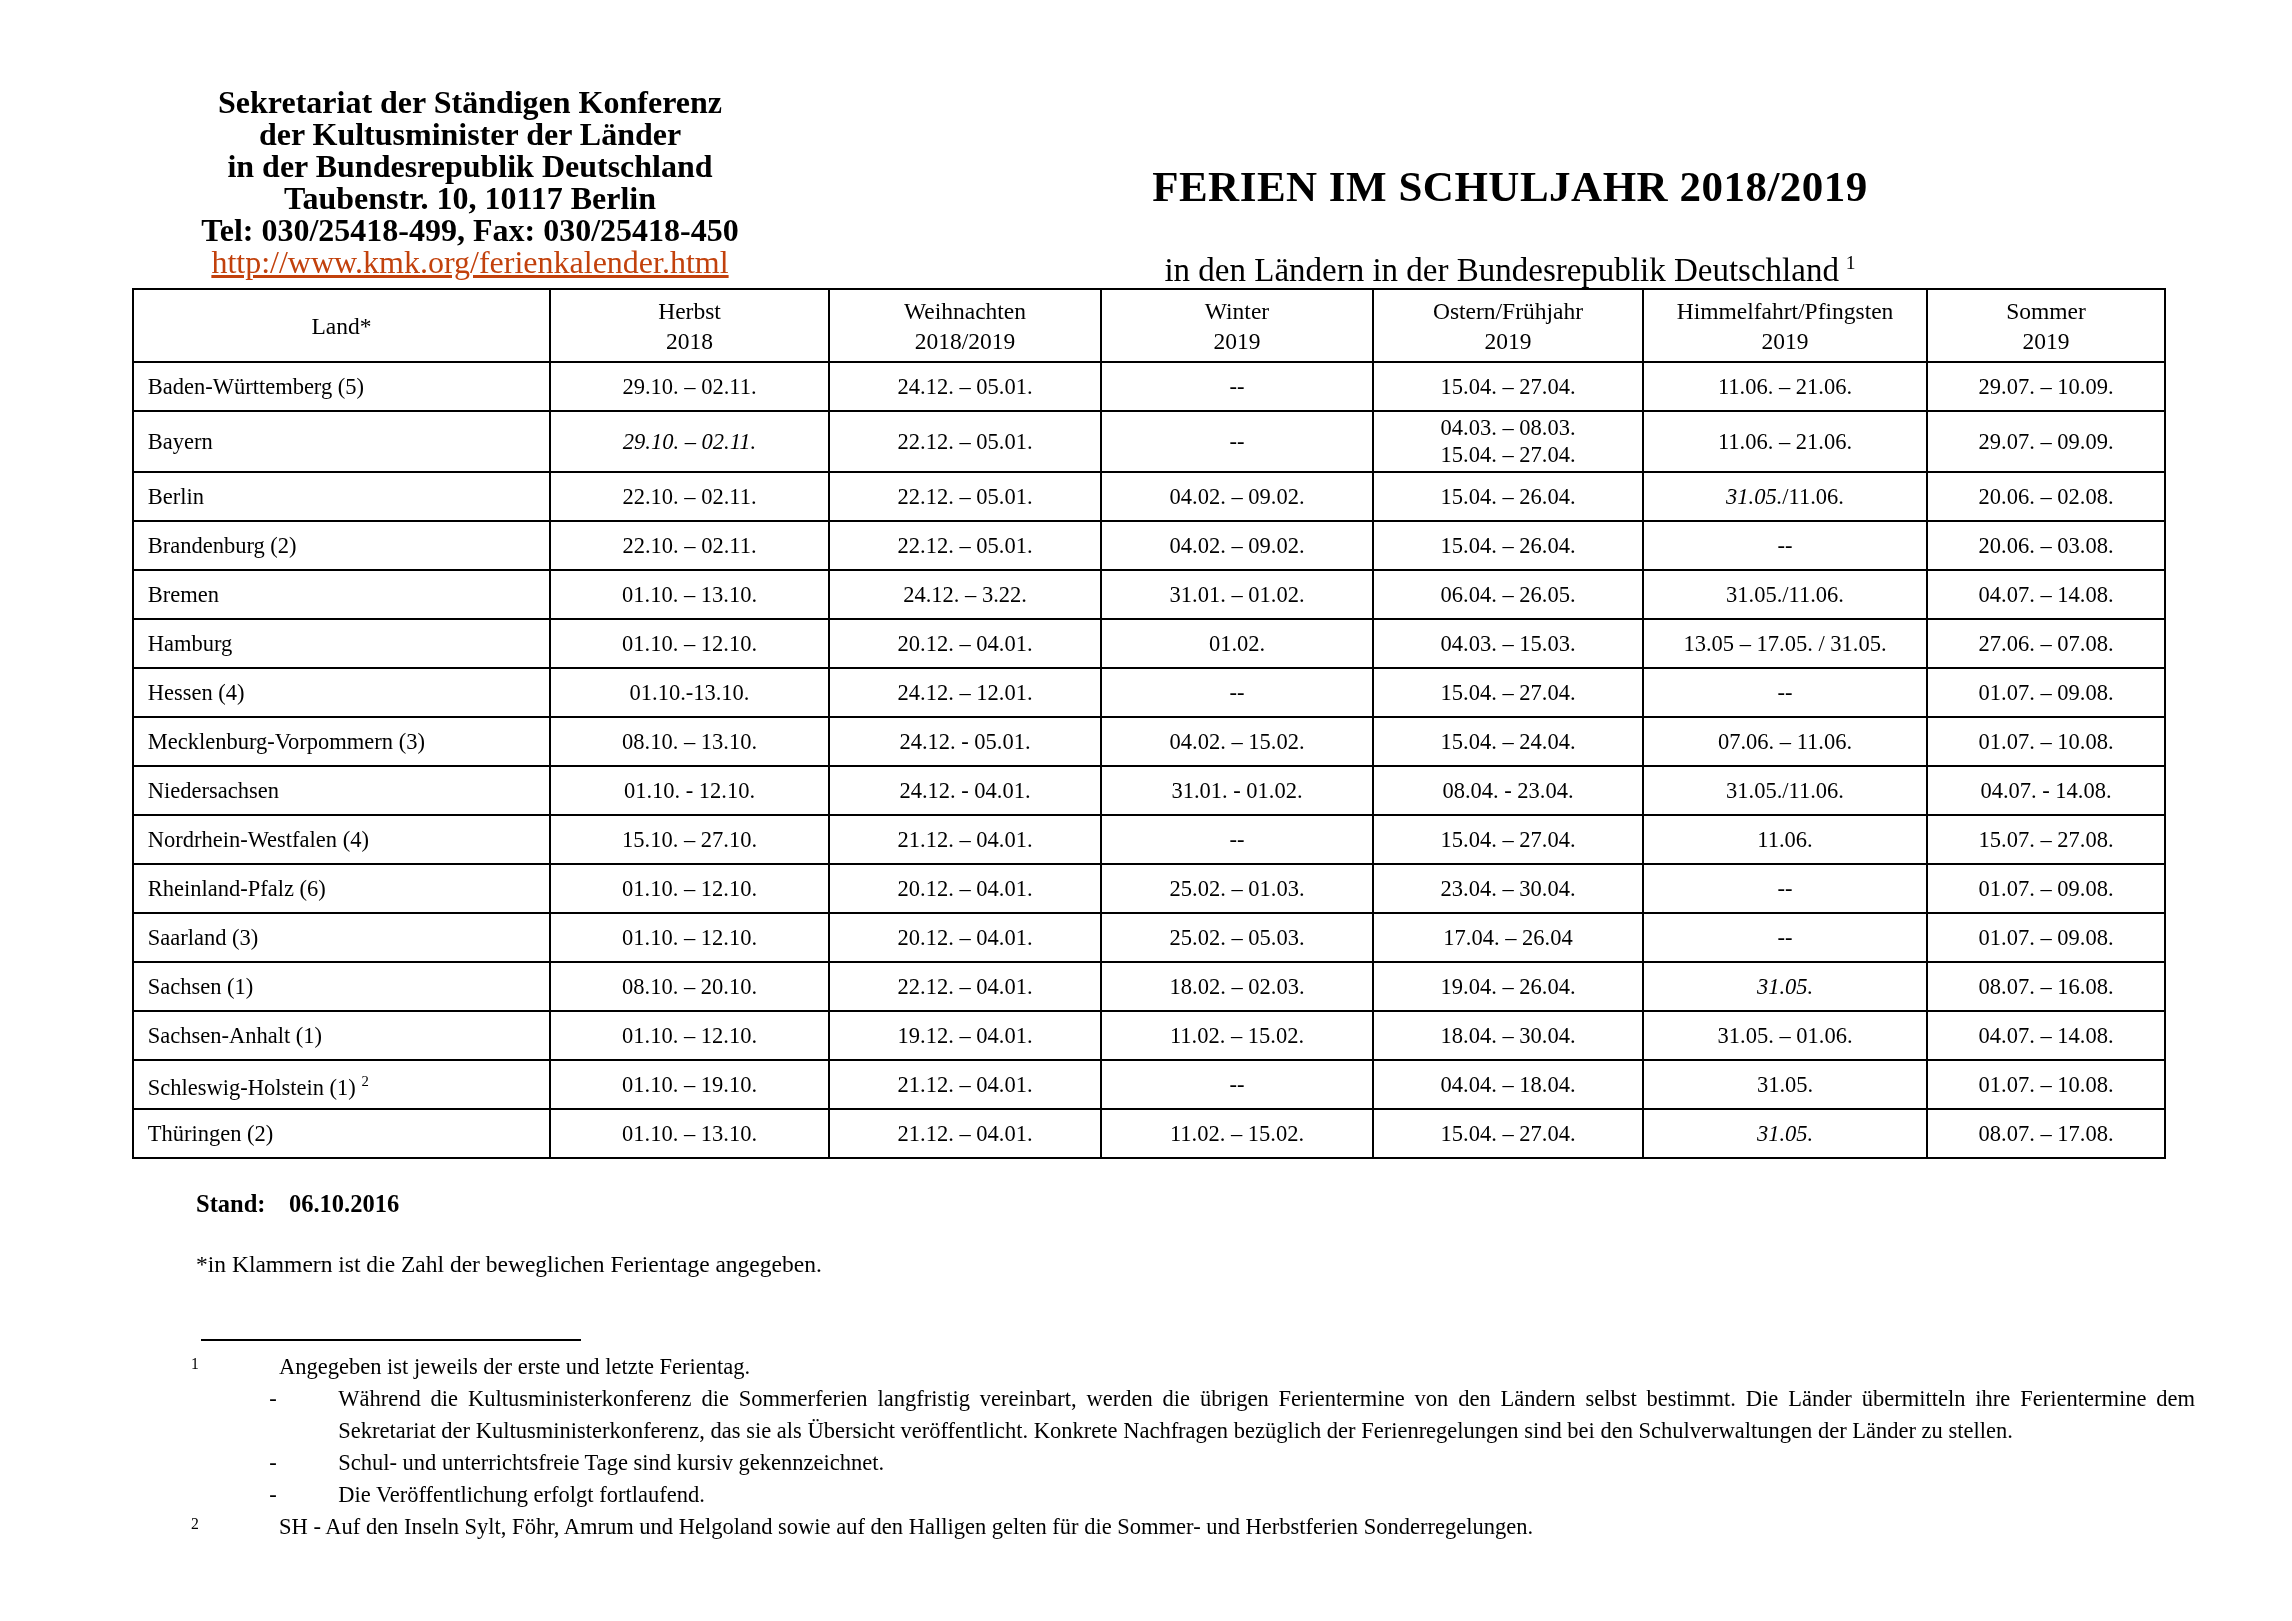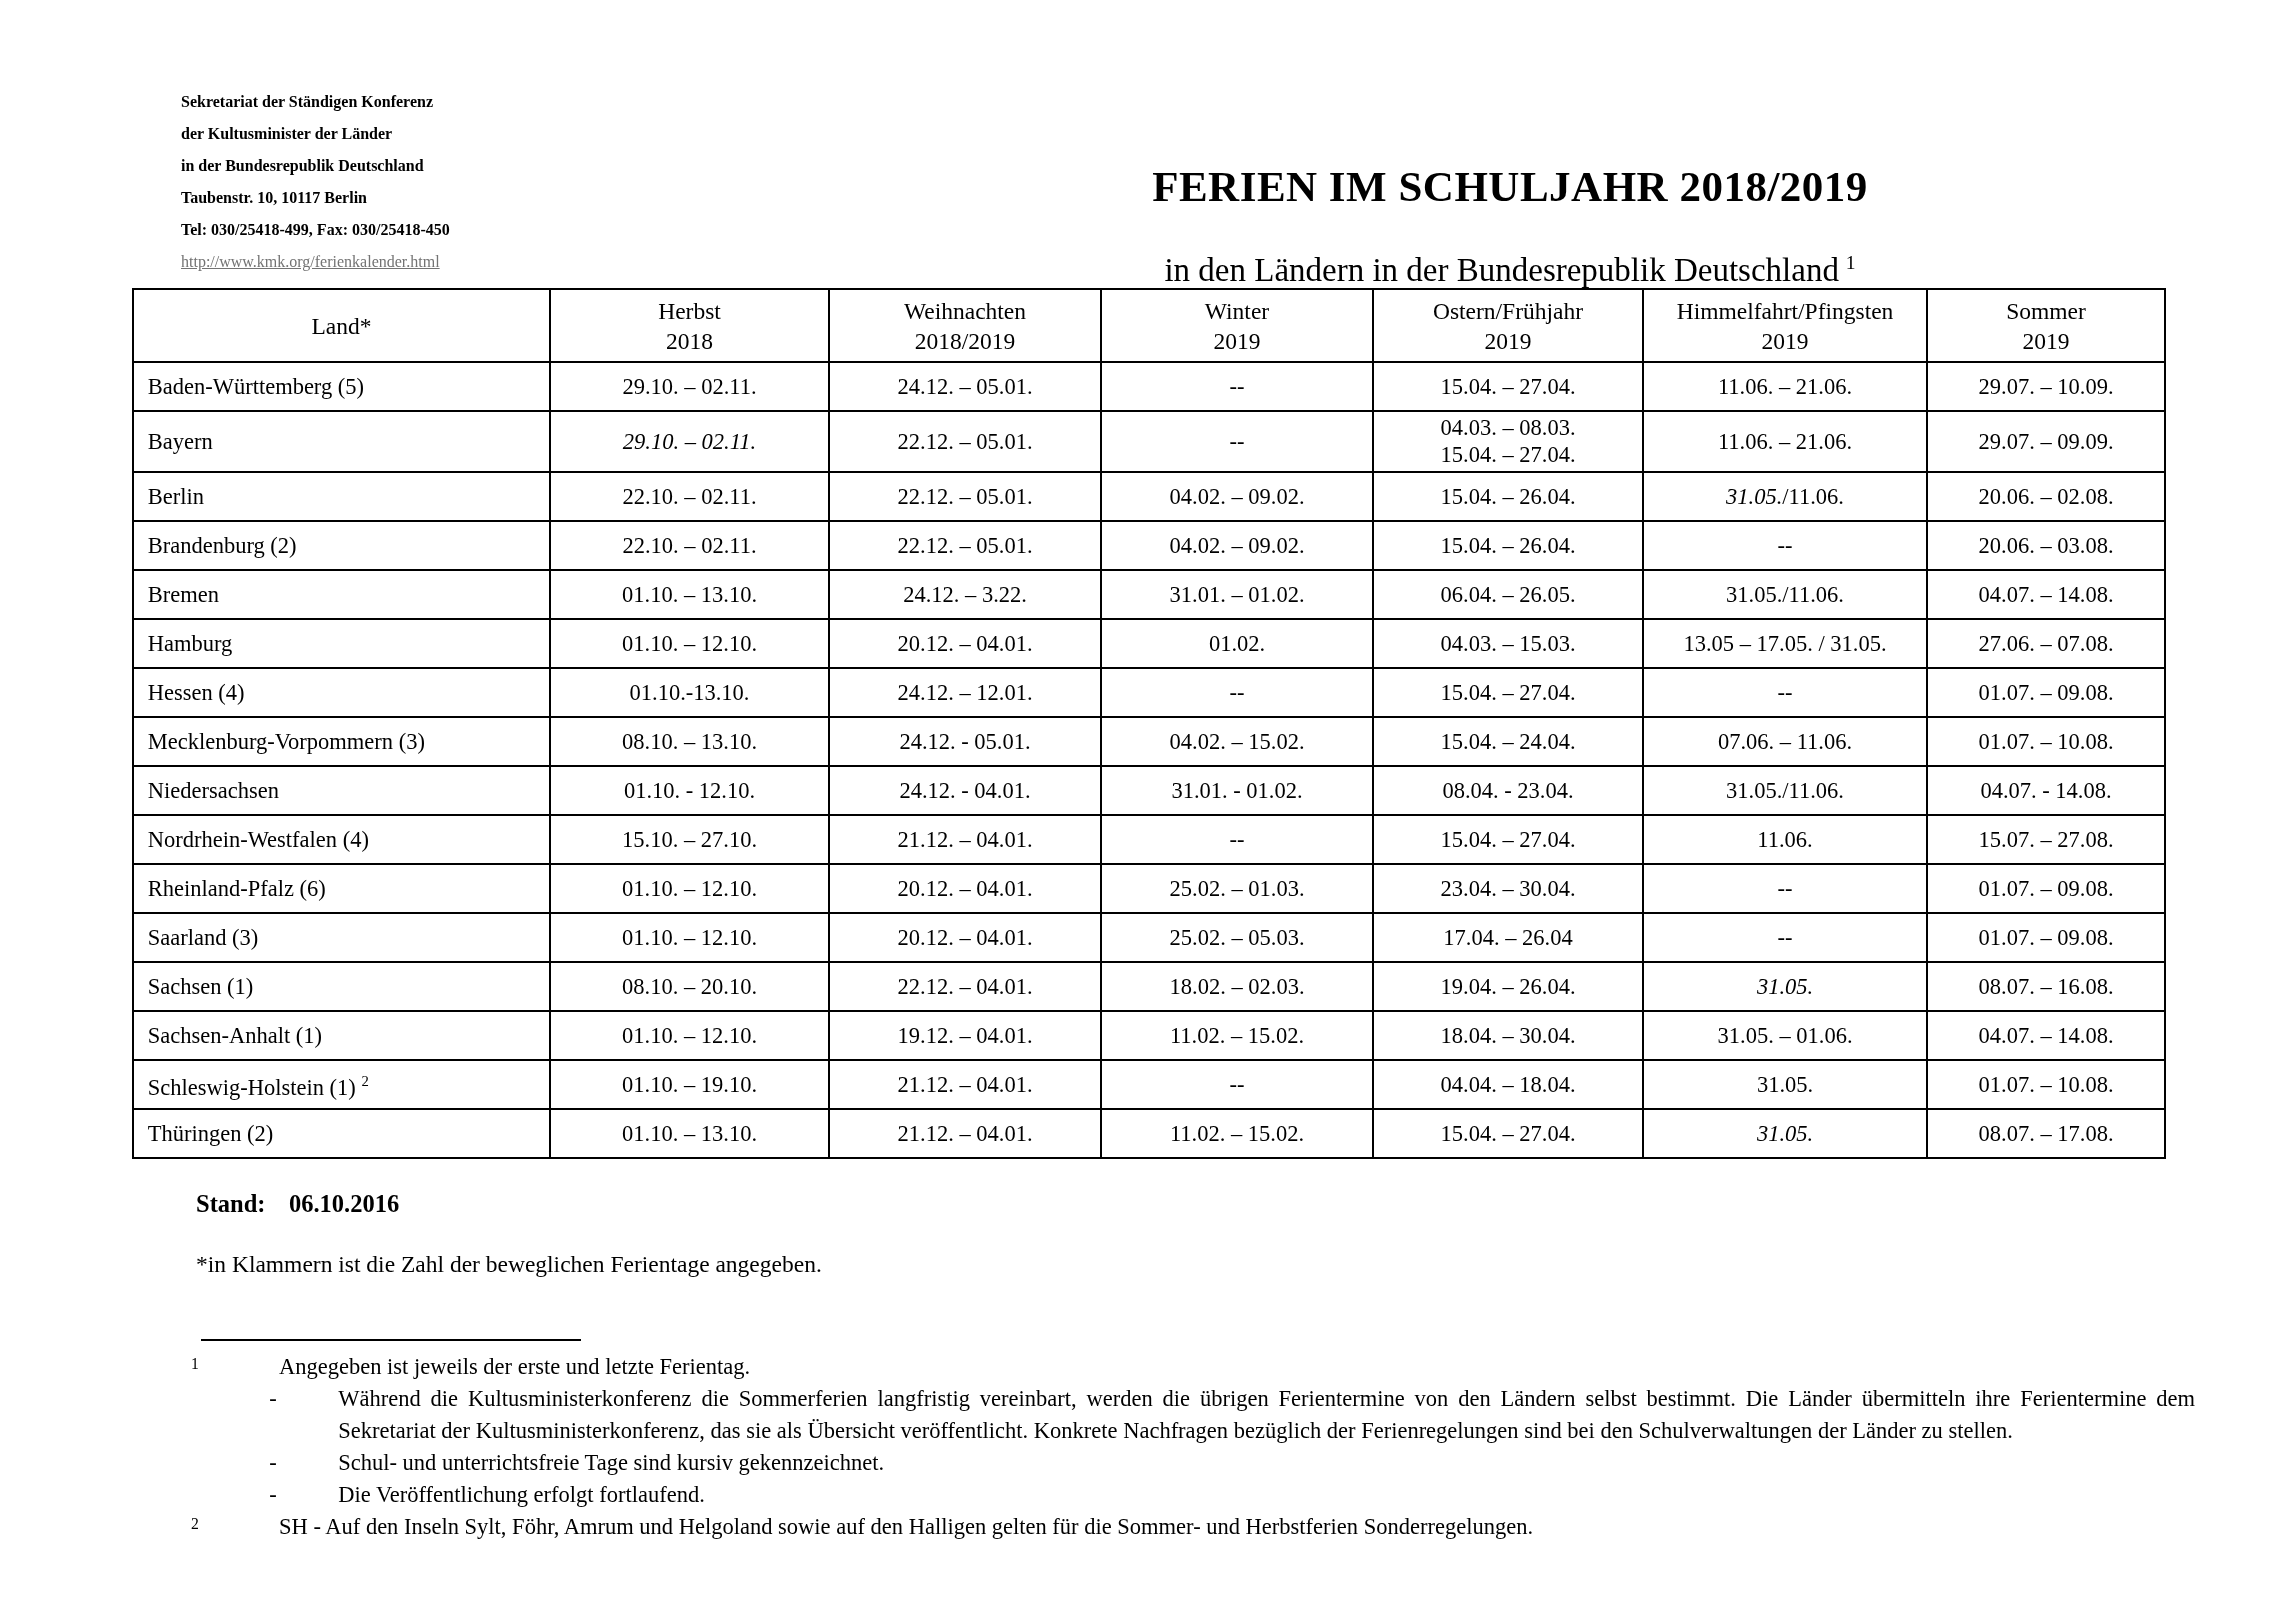--- a/index.html
+++ b/index.html
@@ -11,28 +11,29 @@
     background: #ffffff;
     color: #000000;
     font-family: "Liberation Serif", serif;
     overflow: hidden;
   }
 
   
   .sender {
     position: absolute;
     left: 181px; top: 86px; width: 578px;
+    text-align: center;
     font-weight: bold;
-    font-size: 16px;
+    font-size: 32px;
     line-height: 32px;
   }
   .kmk-link {
     display: block;
     font-weight: normal;
-    color: #737373;
+    color: #c2410c;
     text-decoration: underline;
     cursor: pointer;
   }
 
   
   .title-block {
     position: absolute;
     left: 1010px; top: 114px; width: 1000px;
     text-align: center;
   }

